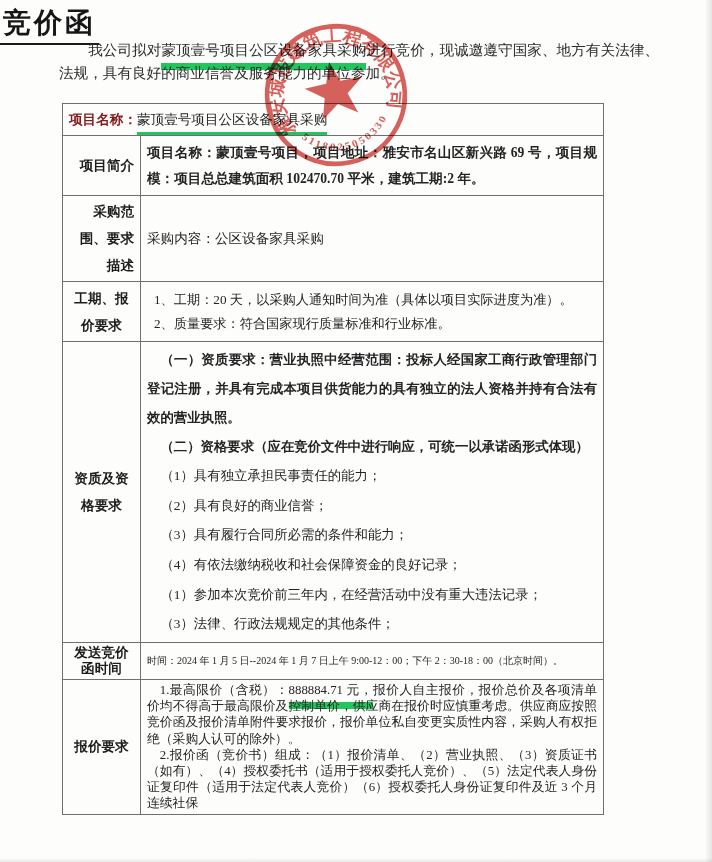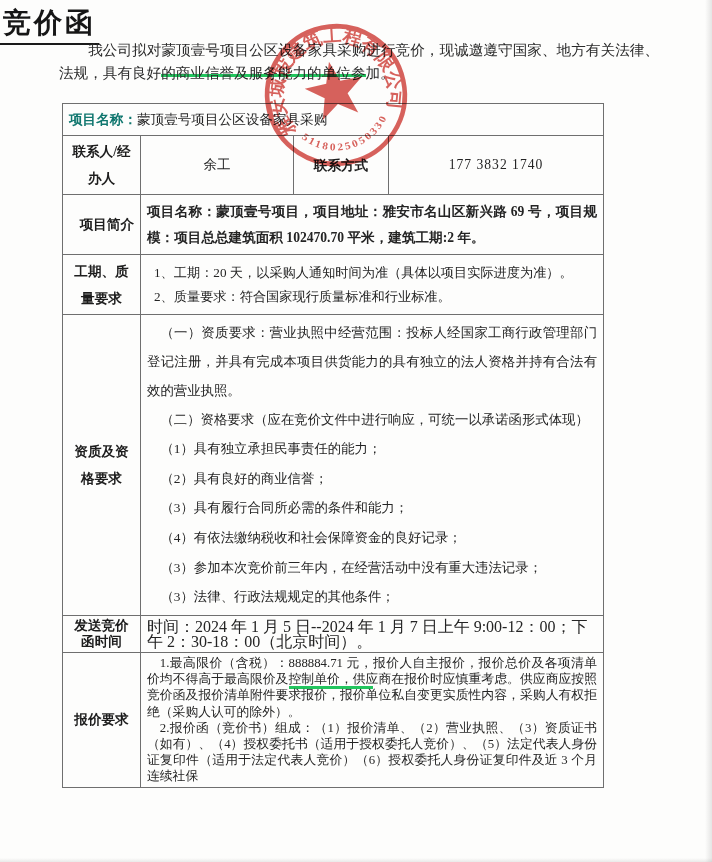--- a/index.html
+++ b/index.html
@@ -27,31 +27,31 @@
   }
   .doc-title .u-title {
     display:inline-block; letter-spacing:3px;
     border-bottom:2px solid #1a1a1a; padding:0 3px 1px 3px;
   }
   .intro {
     position:absolute; top:39px; left:59px; width:600px;
     font-size:14.6px; line-height:23px; text-align:justify;
     text-indent:2em; color:#2b2b2b;
   }
-  .u { border-bottom:3px solid #22c55e; padding-bottom:16px; }
+  .u { border-bottom:7px solid #22c55e; padding-bottom:5px; }
   table.bid {
     position:absolute; left:62px; top:103px; width:541px;
     border-collapse:collapse; table-layout:fixed;
     font-size:13.6px; color:#242424;
   }
   table.bid td {
     border:1px solid #6f6f6f; padding:2px 6px; vertical-align:middle;
     word-break:break-all; overflow:hidden;
   }
-  .lab { font-weight:bold; color:#0f766e; }
+  .lab { font-weight:bold; color:#7f1d1d; }
   td.lab-cell {
     font-weight:bold; color:#1d1d1d; text-align:center;
     line-height:27px; padding:2px 4px;
   }
   td.lab-left { text-align:right; }
   .r1 td { height:32px; }
   .r2 td { height:35px; }
   .r3 td { height:54px; text-align:center; }
   .r3 td.lab-cell { line-height:27px; }
   .r4 td { height:60px; }
@@ -59,23 +59,23 @@
   .r6 td { height:60px; }
   .r7 td { height:301px; }
   .r8 td { height:32px; }
   .r9 td { height:123px; }
   td.cell-overview { text-align:justify; line-height:26px; font-size:13.6px;font-weight:bold; }
   td.cell-scope { vertical-align:top; padding-top:10px; line-height:26px; }
   td.cell-schedule { line-height:17px; font-size:13.2px; padding-left:7px; }
   td.cell-schedule p { margin:7px; }
   td.cell-qual { vertical-align:top; padding:6px 6px 0 6px; font-size:13.4px; text-align:justify; }
   td.cell-qual p { margin:0; line-height:29px; text-indent:1em; }
-  td.cell-qual p.bold-para { font-weight:normal; }
+  td.cell-qual p.bold-para { font-weight:bold; }
   td.cell-qual .items p { line-height:29.6px; }
-  td.cell-sendtime { font-size:16px; line-height:15.5px; padding-top:3px;border-radius:12px; }
+  td.cell-sendtime { font-size:10px; line-height:15.5px; padding-top:3px;border-radius:12px; }
   td.cell-quote {
     vertical-align:top; font-size:12.8px; line-height:16.2px;
     text-align:justify; padding:2px 6px 0 6px;
   }
   td.cell-quote p { margin:0; text-indent:1em; }
   td.lab-quote { vertical-align:top; padding-top:38px; }
   td.cell-phone { letter-spacing:1px; }
   .stamp {
     position:absolute; left:259px; top:18px; width:154px; height:154px;
     z-index:4; mix-blend-mode:multiply; opacity:0.9;
@@ -96,48 +96,46 @@
   <colgroup>
     <col style="width:78px">
       <col style="width:153px">
       <col style="width:95px">
       <col style="width:215px">
   </colgroup>
   <tbody>
       <tr class="r1">
     <td colspan="4"><span class="lab">项目名称：</span><span class="u">蒙顶壹号项目公区设备家具采购</span></td>
   </tr>
-  <tr class="r3">
-    <td class="lab-cell lab-left">联系人/经办人</td>
-    <td>余工</td>
-    <td class="lab-cell">联系方式</td>
-    <td class="cell-phone">177 3832 1740</td>
-  </tr>
   <tr class="r4">
     <td class="lab-cell lab-left">项目简介</td>
     <td colspan="3" class="cell-overview">项目名称：蒙顶壹号项目，项目地址：雅安市名山区新兴路 69 号，项目规模：项目总总建筑面积 102470.70 平米，建筑工期:2 年。</td>
   </tr>
+  <tr class="r5">
+    <td class="lab-cell lab-left">采购范围、要求描述</td>
+    <td colspan="3" class="cell-scope">采购内容：公区设备家具采购</td>
+  </tr>
   <tr class="r6">
-    <td class="lab-cell">工期、质量要求</td>
+    <td class="lab-cell">工期、报价要求</td>
     <td colspan="3" class="cell-schedule">
       <p>1、工期：20 天，以采购人通知时间为准（具体以项目实际进度为准）。</p>
       <p>2、质量要求：符合国家现行质量标准和行业标准。</p>
     </td>
   </tr>
   <tr class="r7">
     <td class="lab-cell">资质及资格要求</td>
     <td colspan="3" class="cell-qual">
       <p class="bold-para">（一）资质要求：营业执照中经营范围：投标人经国家工商行政管理部门登记注册，并具有完成本项目供货能力的具有独立的法人资格并持有合法有效的营业执照。</p>
       <p class="bold-para">（二）资格要求（应在竞价文件中进行响应，可统一以承诺函形式体现）</p>
       <div class="items">
         <p>（1）具有独立承担民事责任的能力；</p>
         <p>（2）具有良好的商业信誉；</p>
         <p>（3）具有履行合同所必需的条件和能力；</p>
         <p>（4）有依法缴纳税收和社会保障资金的良好记录；</p>
-        <p>（3）参加本次竞价前三年内，在经营活动中没有重大违法记录；</p>
+        <p>（1）参加本次竞价前三年内，在经营活动中没有重大违法记录；</p>
         <p>（3）法律、行政法规规定的其他条件；</p>
       </div>
     </td>
   </tr>
   <tr class="r8">
     <td class="lab-cell" style="line-height:16px;">发送竞价函时间</td>
     <td colspan="3" class="cell-sendtime">时间：2024 年 1 月 5 日--2024 年 1 月 7 日上午 9:00-12：00；下午 2：30-18：00（北京时间）。</td>
   </tr>
   <tr class="r9">
     <td class="lab-cell lab-quote">报价要求</td>

